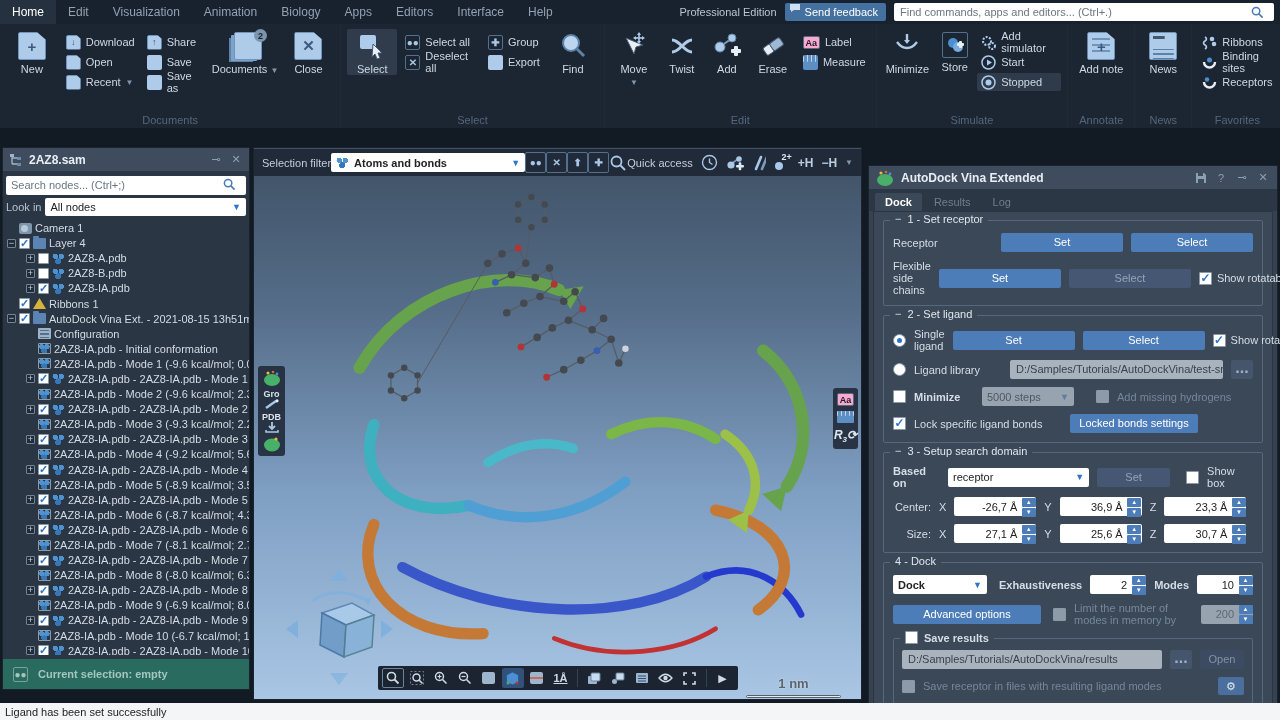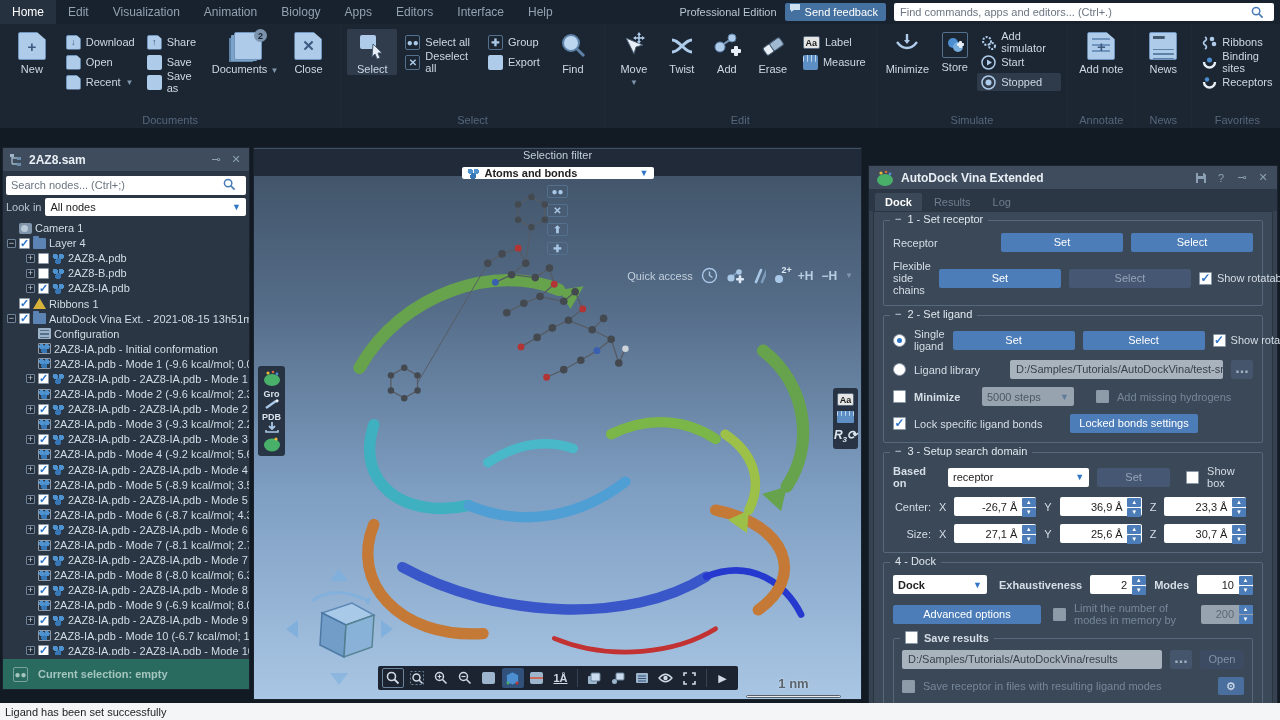--- a/index.html
+++ b/index.html
@@ -70,33 +70,33 @@
     radial-gradient(circle at 72% 30%, #4e92cf 0 2.6px, transparent 2.8px),
     radial-gradient(circle at 48% 75%, #3877b5 0 3px, transparent 3.2px);}
   .ticon[data-state="molbr"]{border:1px solid #8e9aa8;border-radius:1px;}
   .ticon[data-state="ribbon"]{background:#d8b33a;clip-path:polygon(50% 0,100% 100%,0 100%);}
   .ticon[data-state="doc"]{background:#9db4c8;border-radius:1px;background-image:repeating-linear-gradient(180deg,#55708c 0 1.5px,transparent 1.5px 3.5px);background-size:70% 80%;background-position:2px 2px;background-repeat:no-repeat;}
   #lp-selection{flex:none;height:30px;margin-top:4px;background:#2a6b60;display:flex;align-items:center;gap:10px;padding:0 10px;}
   #lp-selection .txt{font-size:11px;font-weight:bold;color:#a4c6bf;}
 
   
   #viewport{position:absolute;top:147px;left:253px;width:609px;height:553px;background:linear-gradient(180deg,#3e5064 0%,#566e8a 30%,#7e9ec2 62%,#a9c6e4 100%);border:1px solid #1a232e;}
-  #vp-toolbar{position:absolute;top:1px;left:0;right:0;height:27px;background:#202a38;display:flex;align-items:center;padding:0 8px;gap:6px;flex-direction:column;}
+  #vp-toolbar{position:absolute;top:1px;left:0;right:0;height:27px;background:#202a38;display:flex;align-items:center;padding:0 8px;}
   #vp-toolbar .lbl{font-size:11px;color:#c3cfdb;}
   #sel-filter-drop{width:192px;height:19px;}
   .vp-ibtn{width:21px;height:21px;}
   #quick-access{margin-left:auto;display:flex;align-items:center;gap:8px;}
   .qa-txt{font-size:12px;font-weight:bold;color:#b9cde2;}
   #vp-canvas{position:absolute;inset:28px 0 0 0;overflow:hidden;}
 
   
   #vp-left-tools{position:absolute;left:4px;top:218px;width:27px;background:#202a38e6;border-radius:3px;display:flex;flex-direction:column;align-items:center;gap:3px;padding:4px 0;}
   .vtool{width:22px;display:flex;flex-direction:column;align-items:center;color:#d9e3ec;font-size:9px;font-weight:bold;line-height:10px;}
   #vp-right-tools{position:absolute;right:3px;top:240px;width:25px;background:#202a38e6;border-radius:3px;display:flex;flex-direction:column;align-items:center;gap:5px;padding:5px 0;}
-  .aa-box{width:17px;height:13px;background:#e5e5e5;border:1px solid #5a6a7c;border-radius:2px;color:#222;font-size:9px;font-weight:bold;text-align:center;line-height:12px;}
+  .aa-box{width:17px;height:13px;background:#f9a8d4;border:1px solid #5a6a7c;border-radius:2px;color:#222;font-size:9px;font-weight:bold;text-align:center;line-height:12px;}
   .ruler-box{width:17px;height:12px;background:#5d8fc4;border-radius:1px;background-image:repeating-linear-gradient(90deg,#bcd6ef 0 1.5px,transparent 1.5px 4px);background-size:100% 40%;background-repeat:no-repeat;}
   .r3{color:#dbe5ee;font-size:12px;font-style:italic;font-weight:bold;}
 
   
   #scalebar{position:absolute;right:20px;top:488px;width:95px;text-align:center;}
   #scalebar .t{font-size:13px;font-weight:bold;color:#5a646e;text-shadow:0 0 2px #ffffffaa;margin-top:40px;}
   #scalebar .line{margin-top:4px;height:3px;background:#e8eaec;border:1px solid #55606a;border-radius:2px;}
 
   
   #vp-bottom{position:absolute;left:50%;transform:translateX(-50%);bottom:9px;height:24px;background:#1b2430;border-radius:2px;display:flex;align-items:center;padding:0 4px;gap:2px;}

